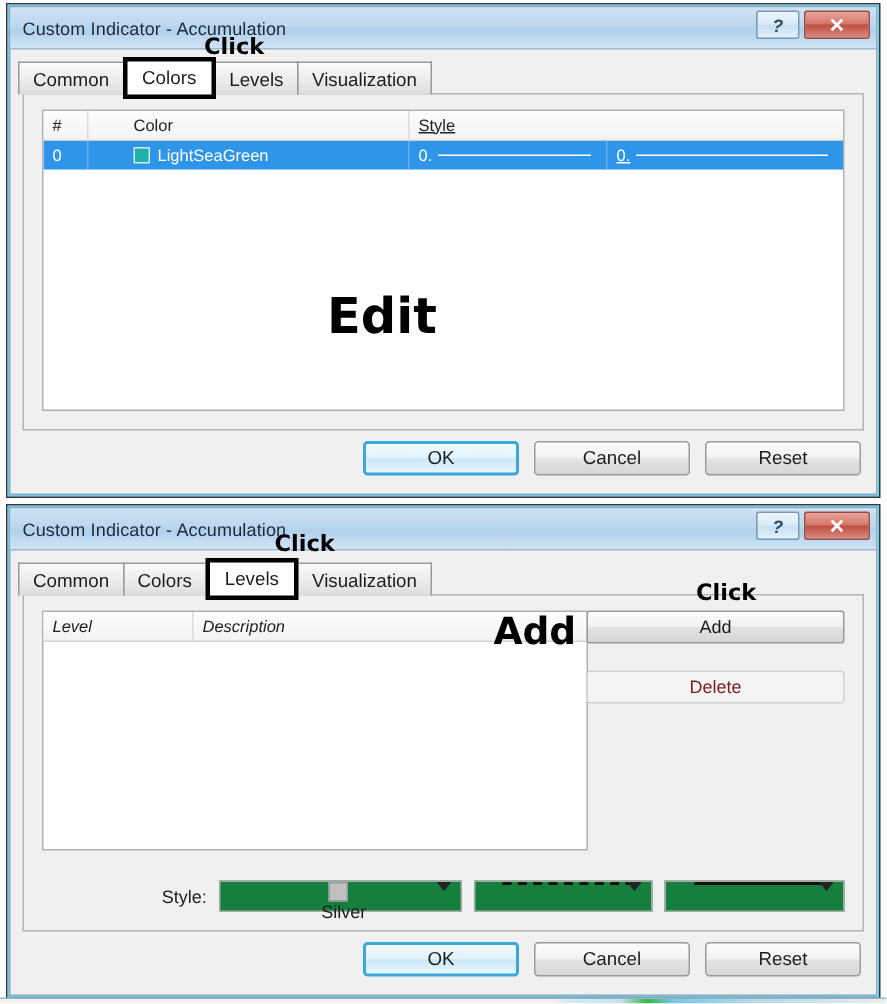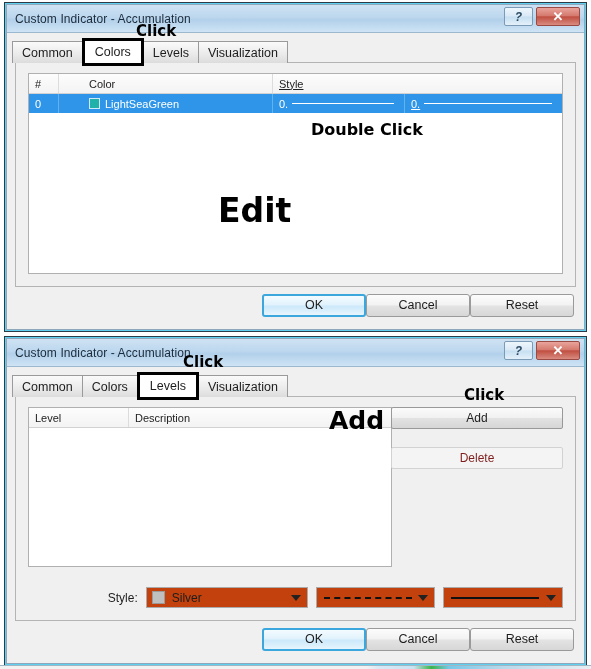--- a/index.html
+++ b/index.html
@@ -194,20 +194,21 @@
 
   
   .lgrid {
     position: absolute;
     left: 12px;
     top: 10px;
     width: 364px;
     height: 160px;
     background: #ffffff;
     border: 1px solid #b0b0b0;
+    font-style: italic;
   }
   .lgrid-head {
     display: flex;
     height: 20px;
     background: linear-gradient(to bottom, #fdfdfd 0%, #f3f3f3 100%);
     border-bottom: 1px solid #d2d2d2;
   }
   .lc-level { width: 100px; }
   .lc-desc  { flex: 1 1 auto; }
 
@@ -248,28 +249,29 @@
   .style-label {
     font-size: 12px;
     color: #1d1d1d;
     width: 120px;
     text-align: right;
     padding-right: 8px;
   }
   .combo {
     height: 21px;
     border: 1px solid #aaaaaa;
-    background: #c2410c;
+    background: #15803d;
     display: flex;
     align-items: center;
     position: relative;
     padding-left: 5px;
     font-size: 12px;
     color: #1d1d1d;
     margin-right: 8px;
+    flex-direction: column;
   }
   .combo .arrow {
     position: absolute;
     right: 6px;
     width: 0; height: 0;
     border-left: 5px solid transparent;
     border-right: 5px solid transparent;
     border-top: 6px solid #222;
   }
   .combo.color-combo { width: 165px; }
@@ -294,20 +296,21 @@
   }
 
   
   .footer {
     flex: 0 0 42px;
     position: relative;
     display: flex;
     align-items: center;
     justify-content: flex-end;
     padding: 0 10px 6px 0;
+    gap: 10px;
   }
   .fbtn {
     width: 104px;
     height: 23px;
     font-size: 12.5px;
     color: #1d1d1d;
     display: flex; align-items: center; justify-content: center;
     border: 1px solid #9a9a9a;
     border-radius: 3px;
     background: linear-gradient(to bottom, #fcfcfc 0%, #f2f2f2 48%, #e3e3e3 52%, #d7d7d7 100%);
@@ -396,21 +399,20 @@
       <div class="footer">
         <div class="fbtn primary">OK</div>
         <div class="fbtn">Cancel</div>
         <div class="fbtn">Reset</div>
       </div>
 
     </div>
   </div>
 
   <div class="anno" style="left:136px; top:22px;  font-size:15px;">Click</div>
-  <div class="anno" style="left:311px; top:120px; font-size:16px;">Double Click</div>
   <div class="anno" style="left:218px; top:191px; font-size:33px;">Edit</div>
 
   <div class="window bottom">
     <div class="win-inner">
 
       <div class="titlebar">
         <div class="title-text">Custom Indicator - Accumulation</div>
         <div class="title-buttons">
           <div class="tbtn help">?</div>
           <div class="tbtn close">✕</div>

